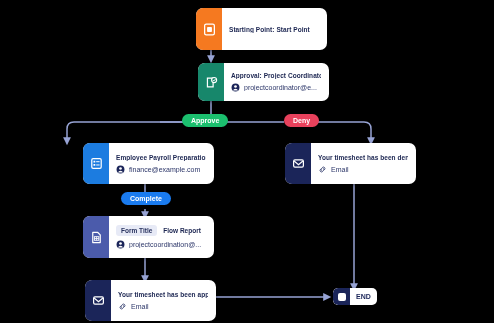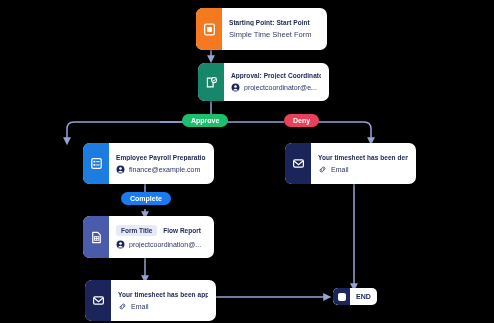--- a/index.html
+++ b/index.html
@@ -178,23 +178,20 @@
 
   <div class="node" style="left:196px; top:8px; width:131px; height:42px;">
     <div class="node-icon ic-orange">
       <svg class="gi" width="13" height="13" viewBox="0 0 16 16">
         <rect x="2" y="1.5" width="12" height="13" rx="2" fill="none" stroke="#fff" stroke-width="1.6"></rect>
         <rect x="5" y="5" width="6" height="6" rx="1" fill="#fff"></rect>
       </svg>
     </div>
     <div class="node-body">
       <div class="node-title">Starting Point: Start Point</div>
-      <div class="node-sub big">
-        <span class="node-sub-text">Simple Time Sheet Form</span>
-      </div>
     </div>
   </div>
 
   <div class="node" style="left:198px; top:63px; width:131px; height:38px;">
     <div class="node-icon ic-teal">
       <svg class="gi" width="13" height="13" viewBox="0 0 16 16">
         <path d="M3,2.5 h7 v11 h-7 z" fill="none" stroke="#fff" stroke-width="1.5"></path>
         <circle cx="11.2" cy="5" r="3.1" fill="#17876b" stroke="#fff" stroke-width="1.4"></circle>
         <path d="M9.8,5.1 l1,1 l1.8,-2" fill="none" stroke="#fff" stroke-width="1.2" stroke-linecap="round"></path>
       </svg>

